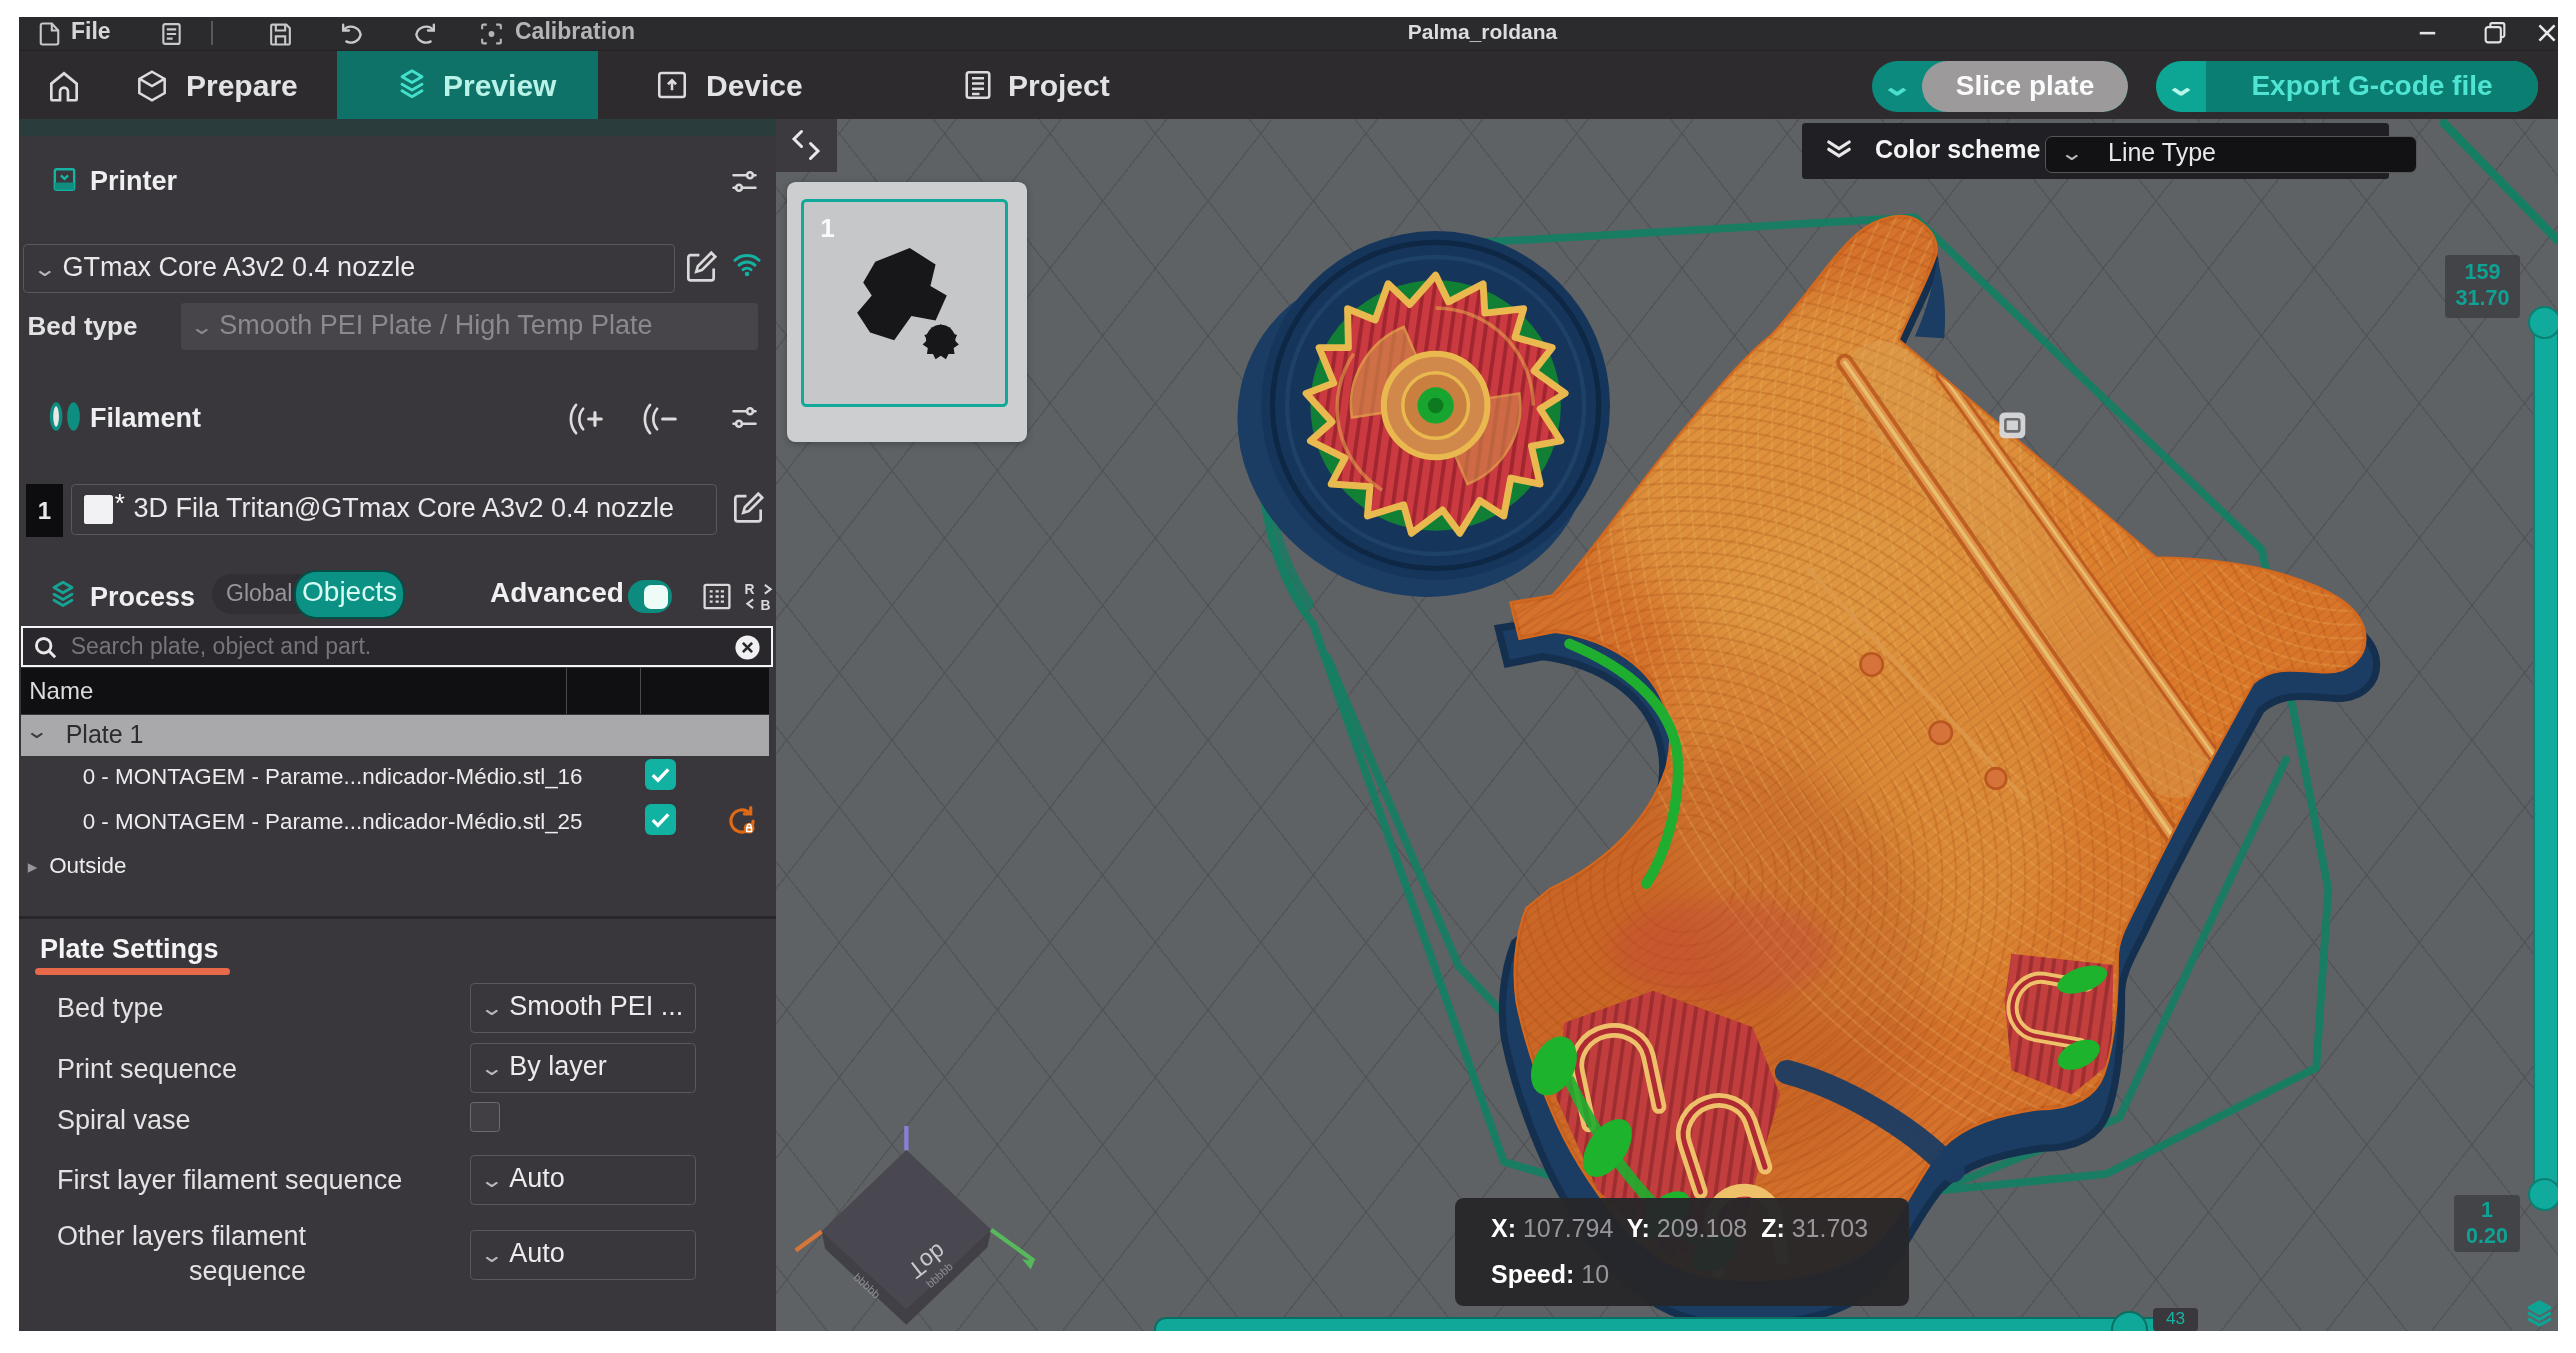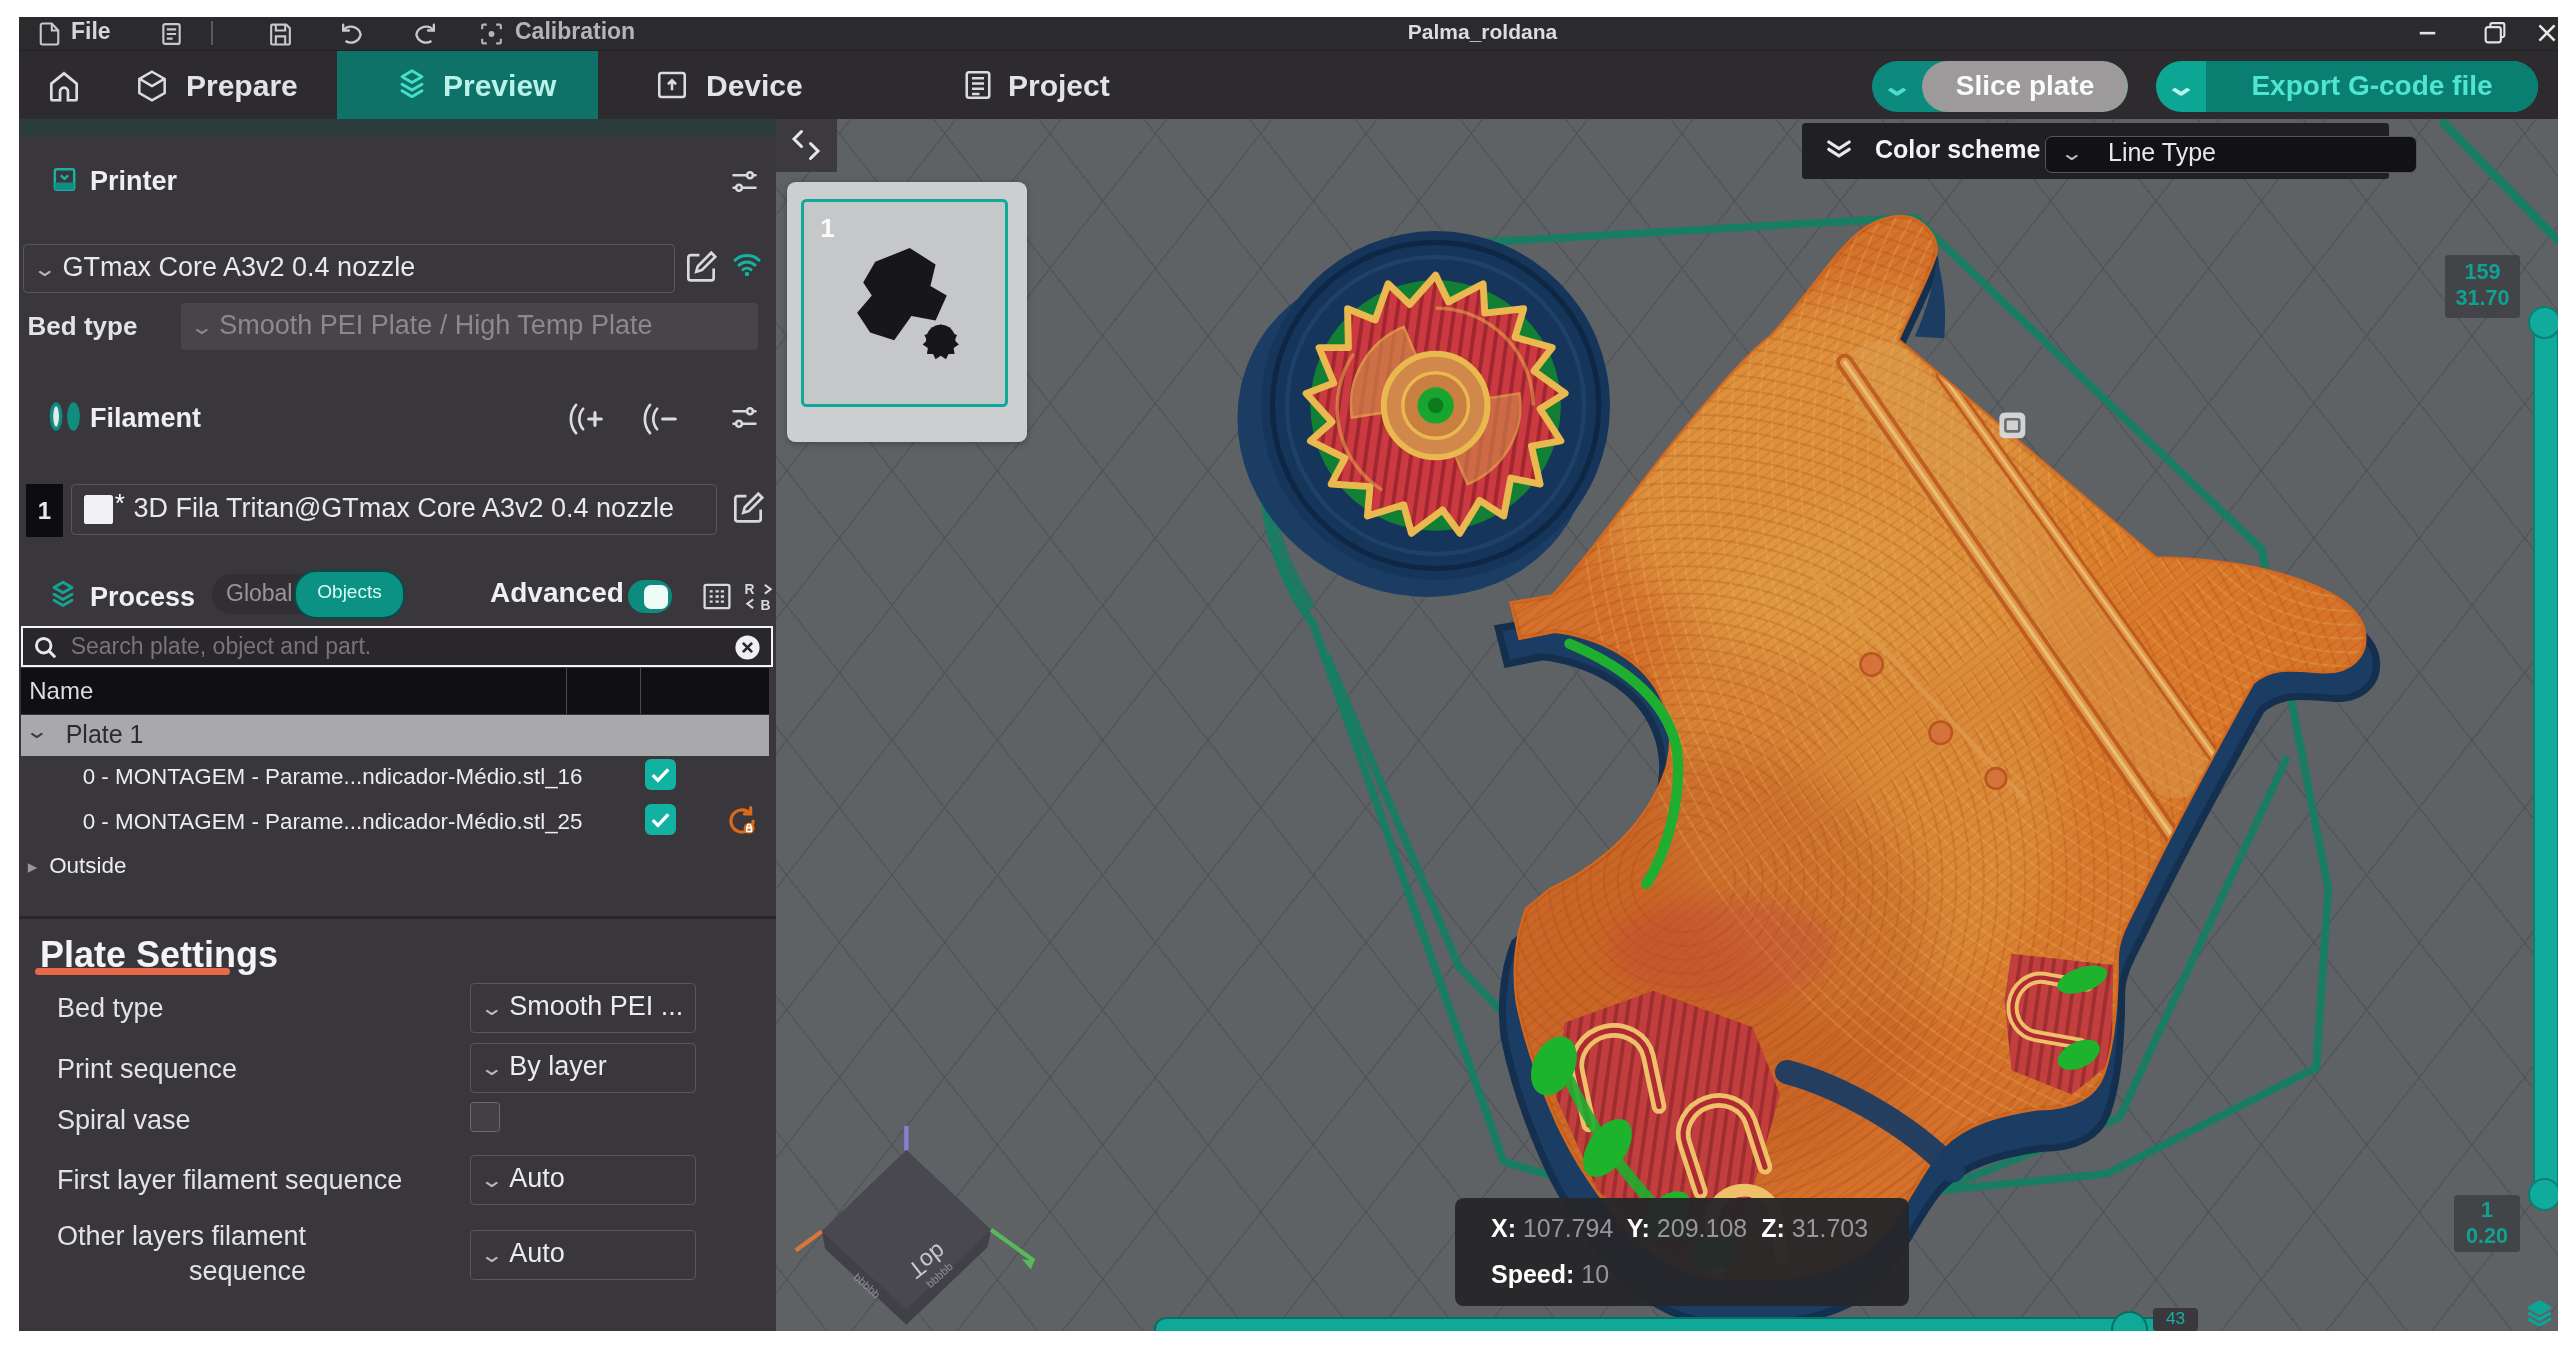--- a/index.html
+++ b/index.html
@@ -178,21 +178,21 @@
         <path d="M20 13v6a1.5 1.5 0 0 1-1.5 1.5h-13A1.5 1.5 0 0 1 4 19V6a1.5 1.5 0 0 1 1.5-1.5H11"></path>
         <path d="M9 15l1-3.5L18.5 3 21 5.5 12.5 14z"></path>
       </svg>
     <svg style="position:absolute;left:26px;top:458px" width="36" height="38" viewBox="0 0 24 24" fill="none" stroke="#15a394" stroke-width="1.9" stroke-linecap="round" stroke-linejoin="round">
         <path d="M12 3.5 18 7l-6 3.5L6 7z"></path>
         <path d="M18 11.5l-6 3.5-6-3.5M18 15.5 12 19l-6-3.5"></path>
       </svg>
     <div class="sechead" style="left:71px;top:464px;font-size:27px;">Process</div>
     <div style="position:absolute;left:193px;top:456px;width:187px;height:40px;background:#312f34;border-radius:20px;"></div>
     <div style="position:absolute;left:207px;top:462px;color:#98969b;font-size:23px;">Global</div>
-    <div style="position:absolute;left:275px;top:452px;width:107px;height:45px;background:#0c9185;border:2.6px solid #064d45;border-radius:22.4px;color:#d7fbf3;font-size:19px;text-align:center;line-height:40px;">Objects</div>
+    <div style="position:absolute;left:275px;top:452px;width:107px;height:45px;background:#0c9185;border:2.6px solid #064d45;border-radius:22.4px;color:#d7fbf3;font-size:28px;text-align:center;line-height:40px;">Objects</div>
     <div style="position:absolute;left:471px;top:459px;font-size:28px;font-weight:600;color:#f0eff1;">Advanced</div>
     <div style="position:absolute;left:609px;top:462px;width:44px;height:33px;background:#0c8b7e;border-radius:16.4px;">
         <div style="position:absolute;right:4.3px;top:4.3px;width:24px;height:24px;background:#eefcf8;border-radius:7px;"></div>
       </div>
     <svg style="position:absolute;left:680px;top:461px" width="36" height="35" viewBox="0 0 24 24" fill="none" stroke="#d9d8da" stroke-width="1.6">
         <rect x="3.5" y="4" width="17" height="16" rx="1"></rect>
         <path d="M7 8.5h2M11 8.5h7M7 12h2M11 12h7M7 15.5h2M11 15.5h7" stroke-dasharray="2.2 1.4"></path>
       </svg>
     <svg style="position:absolute;left:722px;top:461px" width="36" height="35" viewBox="0 0 24 24" fill="none" stroke="#d9d8da" stroke-width="1.8">
         <text x="2" y="10" font-size="9.5" fill="#d9d8da" stroke="none" font-weight="bold">R</text>
@@ -229,21 +229,21 @@
           </svg></div>
       <svg style="position:absolute;left:702px;top:-7px" width="38" height="38" viewBox="0 0 24 24" fill="none" stroke="#e06a14" stroke-width="2">
           <path d="M19 12a7 7 0 1 1-2-4.9" stroke-linecap="round"></path>
           <path d="M17.5 3.5v4h-4" stroke-linecap="round"></path>
           <circle cx="16.5" cy="16.5" r="3.4" fill="#e06a14" stroke="none"></circle>
           <path d="M15.4 16.2v-1a1.1 1.1 0 0 1 2.2 0v1m-2.6 0h3v2.4h-3z" stroke="#fff" stroke-width="1"></path>
         </svg>
     </div>
     <div class="trow" style="top:735px;"><span style="position:absolute;left:7px;top:1.7px;color:#98969b;font-size:19px;">▸</span><span style="margin-left:28.5px;">Outside</span></div>
     <div style="position:absolute;left:0;top:798px;width:757px;height:2.6px;background:#28262a;"></div>
-    <div style="position:absolute;left:21px;top:816px;font-size:36px;font-weight:700;color:#f4f3f5;">Plate Settings</div>
+    <div style="position:absolute;left:21px;top:816px;font-size:27px;font-weight:700;color:#f4f3f5;">Plate Settings</div>
     <div style="position:absolute;left:15.5px;top:850px;width:195px;height:7px;background:#e8694a;border-radius:3.5px;"></div>
     <div class="lbl" style="left:38px;top:875px;font-size:27px;">Bed type</div>
     <div class="ps-combo" style="top:865px;">
         <span class="chev">⌄</span>
         <span style="margin-top:-3.5px">Smooth PEI ...</span>
       </div>
     <div class="lbl" style="left:38px;top:936px;font-size:27px;">Print sequence</div>
     <div class="ps-combo" style="top:925px;">
         <span class="chev">⌄</span>
         <span style="margin-top:-3.5px">By layer</span>

